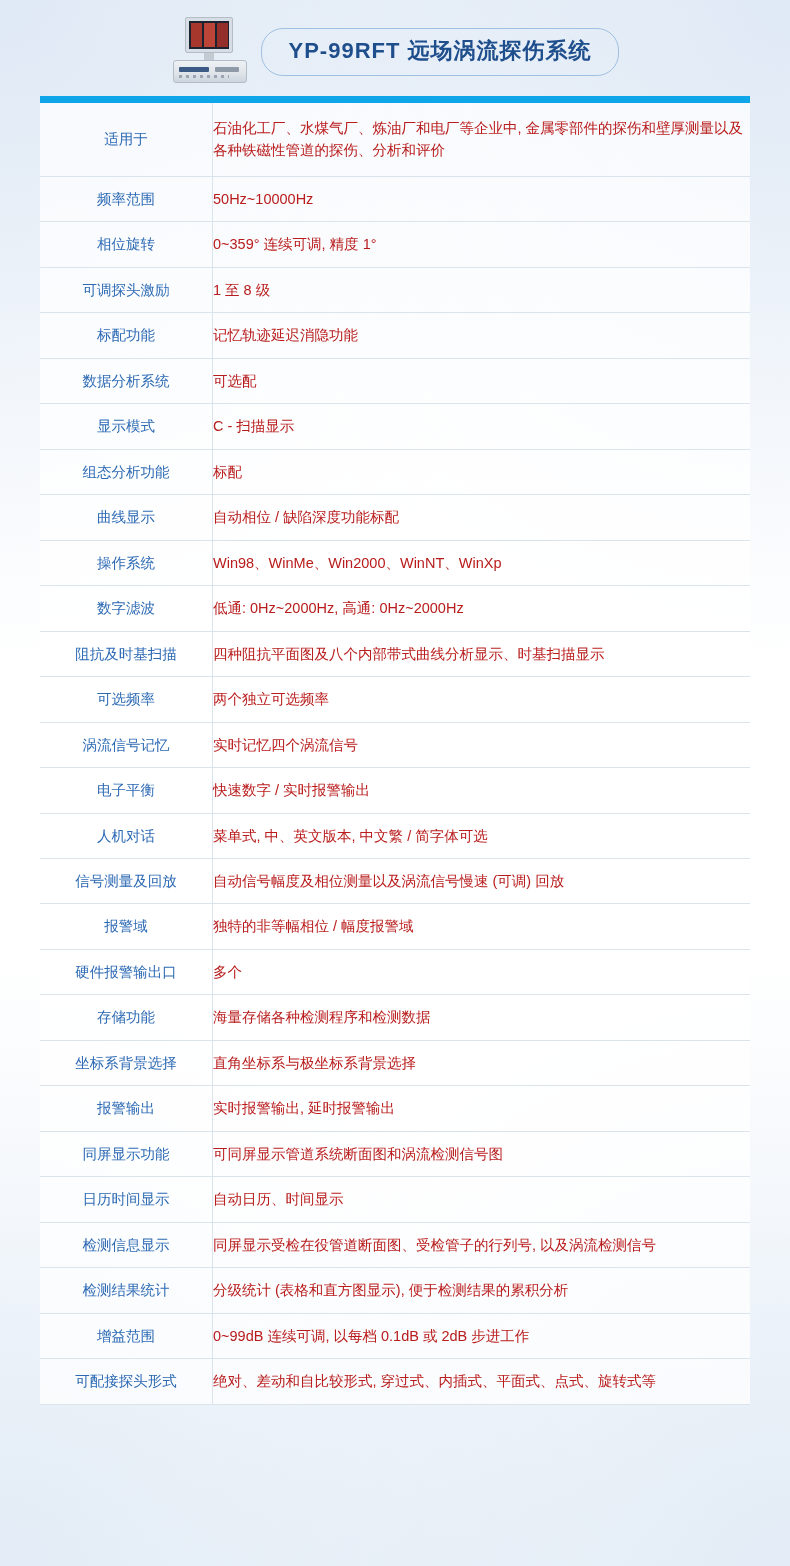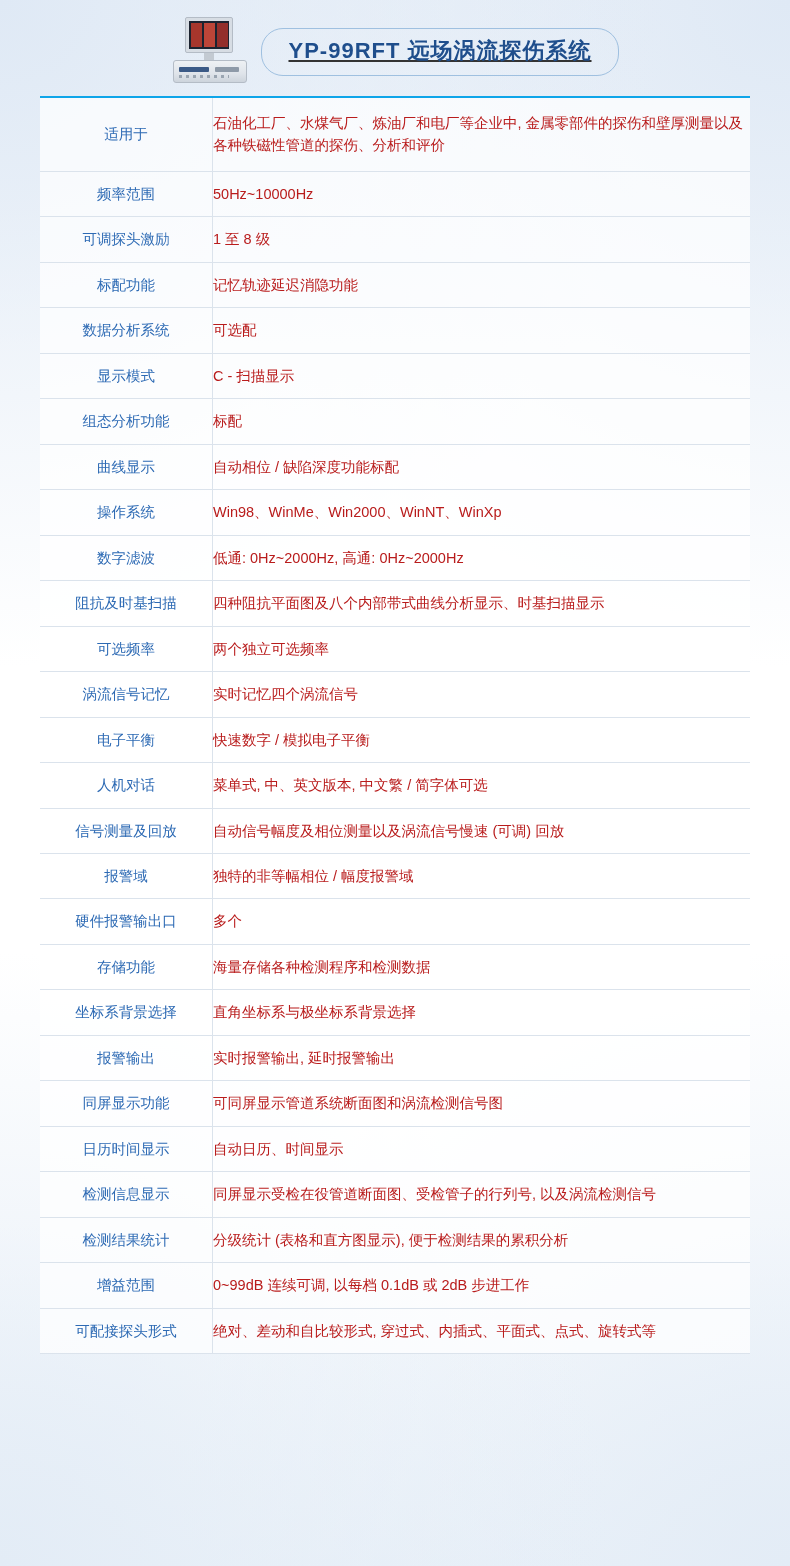--- a/index.html
+++ b/index.html
@@ -43,21 +43,20 @@
     align-items: center;
     justify-content: center;
     height: 96px;
     padding-top: 8px;
     box-sizing: border-box;
   }
   .header-inner {
     display: flex;
     align-items: center;
     gap: 12px;
-    text-decoration: underline;
   }
 
   
   .device-icon {
     position: relative;
     width: 78px;
     height: 74px;
     flex: 0 0 auto;
   }
   .device-icon .screen-outer {
@@ -156,21 +155,21 @@
   table.spec {
     width: 710px;
     border-collapse: collapse;
     table-layout: fixed;
     background: rgba(255,255,255,0.72);
   }
   table.spec tr {
     border-bottom: 1px solid #dbe3ec;
   }
   table.spec tr:first-child {
-    border-top: 2px solid #0ea5e9;
+    border-top: 7px solid #0ea5e9;
   }
   table.spec td {
     padding: 11px 0;
     vertical-align: middle;
     font-size: 14.5px;
     line-height: 1.55;
   }
   td.k {
     width: 172px;
     color: #2d6ab4;
@@ -220,20 +219,24 @@
       <tbody id="spec-body">
           <tr class="tall">
             <td class="k">适用于</td>
             <td class="v">石油化工厂、水煤气厂、炼油厂和电厂等企业中, 金属零部件的探伤和壁厚测量以及各种铁磁性管道的探伤、分析和评价</td>
           </tr>
           <tr>
             <td class="k">频率范围</td>
             <td class="v">50Hz~10000Hz</td>
           </tr>
           <tr>
+            <td class="k">相位旋转</td>
+            <td class="v">0~359° 连续可调, 精度 1°</td>
+          </tr>
+          <tr>
             <td class="k">可调探头激励</td>
             <td class="v">1 至 8 级</td>
           </tr>
           <tr>
             <td class="k">标配功能</td>
             <td class="v">记忆轨迹延迟消隐功能</td>
           </tr>
           <tr>
             <td class="k">数据分析系统</td>
             <td class="v">可选配</td>
@@ -265,21 +268,21 @@
           <tr>
             <td class="k">可选频率</td>
             <td class="v">两个独立可选频率</td>
           </tr>
           <tr>
             <td class="k">涡流信号记忆</td>
             <td class="v">实时记忆四个涡流信号</td>
           </tr>
           <tr>
             <td class="k">电子平衡</td>
-            <td class="v">快速数字 / 模拟电子平衡</td>
+            <td class="v">快速数字 / 实时报警输出</td>
           </tr>
           <tr>
             <td class="k">人机对话</td>
             <td class="v">菜单式, 中、英文版本, 中文繁 / 简字体可选</td>
           </tr>
           <tr>
             <td class="k">信号测量及回放</td>
             <td class="v">自动信号幅度及相位测量以及涡流信号慢速 (可调) 回放</td>
           </tr>
           <tr>

